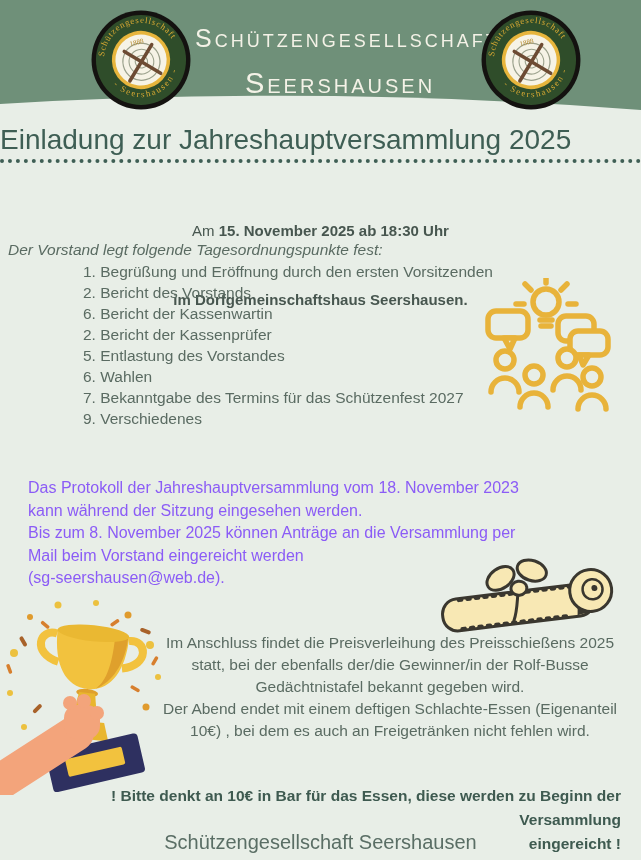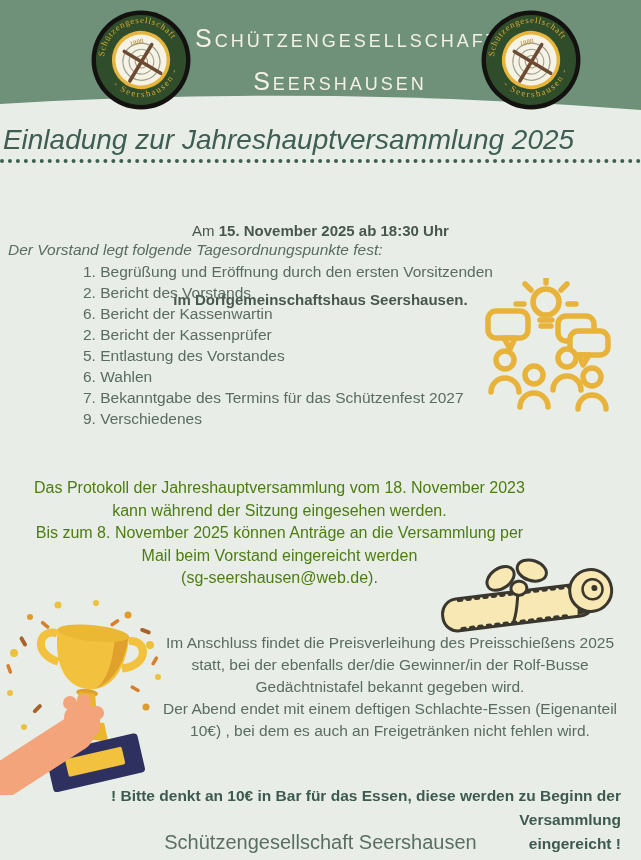--- a/index.html
+++ b/index.html
@@ -4,41 +4,41 @@
 <style>
   html,body{margin:0;padding:0;}
   body{background:#cfd8cf;font-family:"Liberation Sans", sans-serif;}
   .page{position:relative;width:641px;height:860px;margin:0 auto;background:#e8eee7;overflow:hidden;}
 
   
   .header{position:absolute;top:0;left:0;width:641px;height:120px;background:#6f9079;}
   .header-wave{position:absolute;top:0;left:0;width:641px;height:120px;display:block;}
   .club-name{position:absolute;top:24px;left:195px;width:290px;text-align:center;color:#f4f2e7;}
   .club-name .l1{font-size:25px;font-variant:small-caps;letter-spacing:3px;}
-  .club-name .l2{font-size:25px;font-variant:small-caps;letter-spacing:3px;margin-top:14px;}
+  .club-name .l2{font-size:29px;font-variant:small-caps;letter-spacing:3px;margin-top:14px;}
   .logo{position:absolute;width:106px;height:106px;}
   .logo.left{left:88px;top:7px;}
   .logo.right{left:478px;top:7px;}
 
   
-  .title{position:absolute;top:124px;left:0;width:577px;text-align:center;
-         font-size:28px;font-weight:400;color:#3e5e54;font-style:italic;}
+  .title{position:absolute;top:124px;left:0;width:577px;
+         font-size:28px;font-weight:400;color:#3e5e54;}
   .dotted{position:absolute;top:159px;left:0;width:641px;height:0;border-top:4px dotted #3f5f55;}
 
   
   .datebox{position:absolute;top:173px;left:0;width:641px;text-align:center;color:#47564f;
            font-size:15px;line-height:23px;white-space:pre-wrap;}
   .datebox b{font-weight:bold;}
 
   
   .agenda-intro{position:absolute;top:241px;left:8px;font-size:15.5px;color:#5a6b62;font-style:italic;}
   .agenda-list{position:absolute;top:261px;left:83px;font-size:15.5px;color:#5a6b62;line-height:21px;}
 
   
-  .protocol{position:absolute;top:477px;left:34px;font-size:16px;line-height:22.5px;color:#4d7c0f;text-align:center;}
+  .protocol{position:absolute;top:477px;left:28px;font-size:16px;line-height:22.5px;color:#8b5cf6;}
   .prize{position:absolute;top:632px;left:140px;width:500px;text-align:center;
          font-size:15.5px;line-height:22px;color:#5a6b62;}
   .notice{position:absolute;top:784px;left:20px;width:601px;text-align:right;
           font-weight:bold;font-size:15.5px;line-height:24px;color:#3e5a50;}
   .footer{position:absolute;top:831px;left:0;width:641px;text-align:center;
           font-size:20px;color:#5a6e65;}
 
   
   .discussion{position:absolute;left:478px;top:278px;}
   .scrollart{position:absolute;left:430px;top:550px;}

